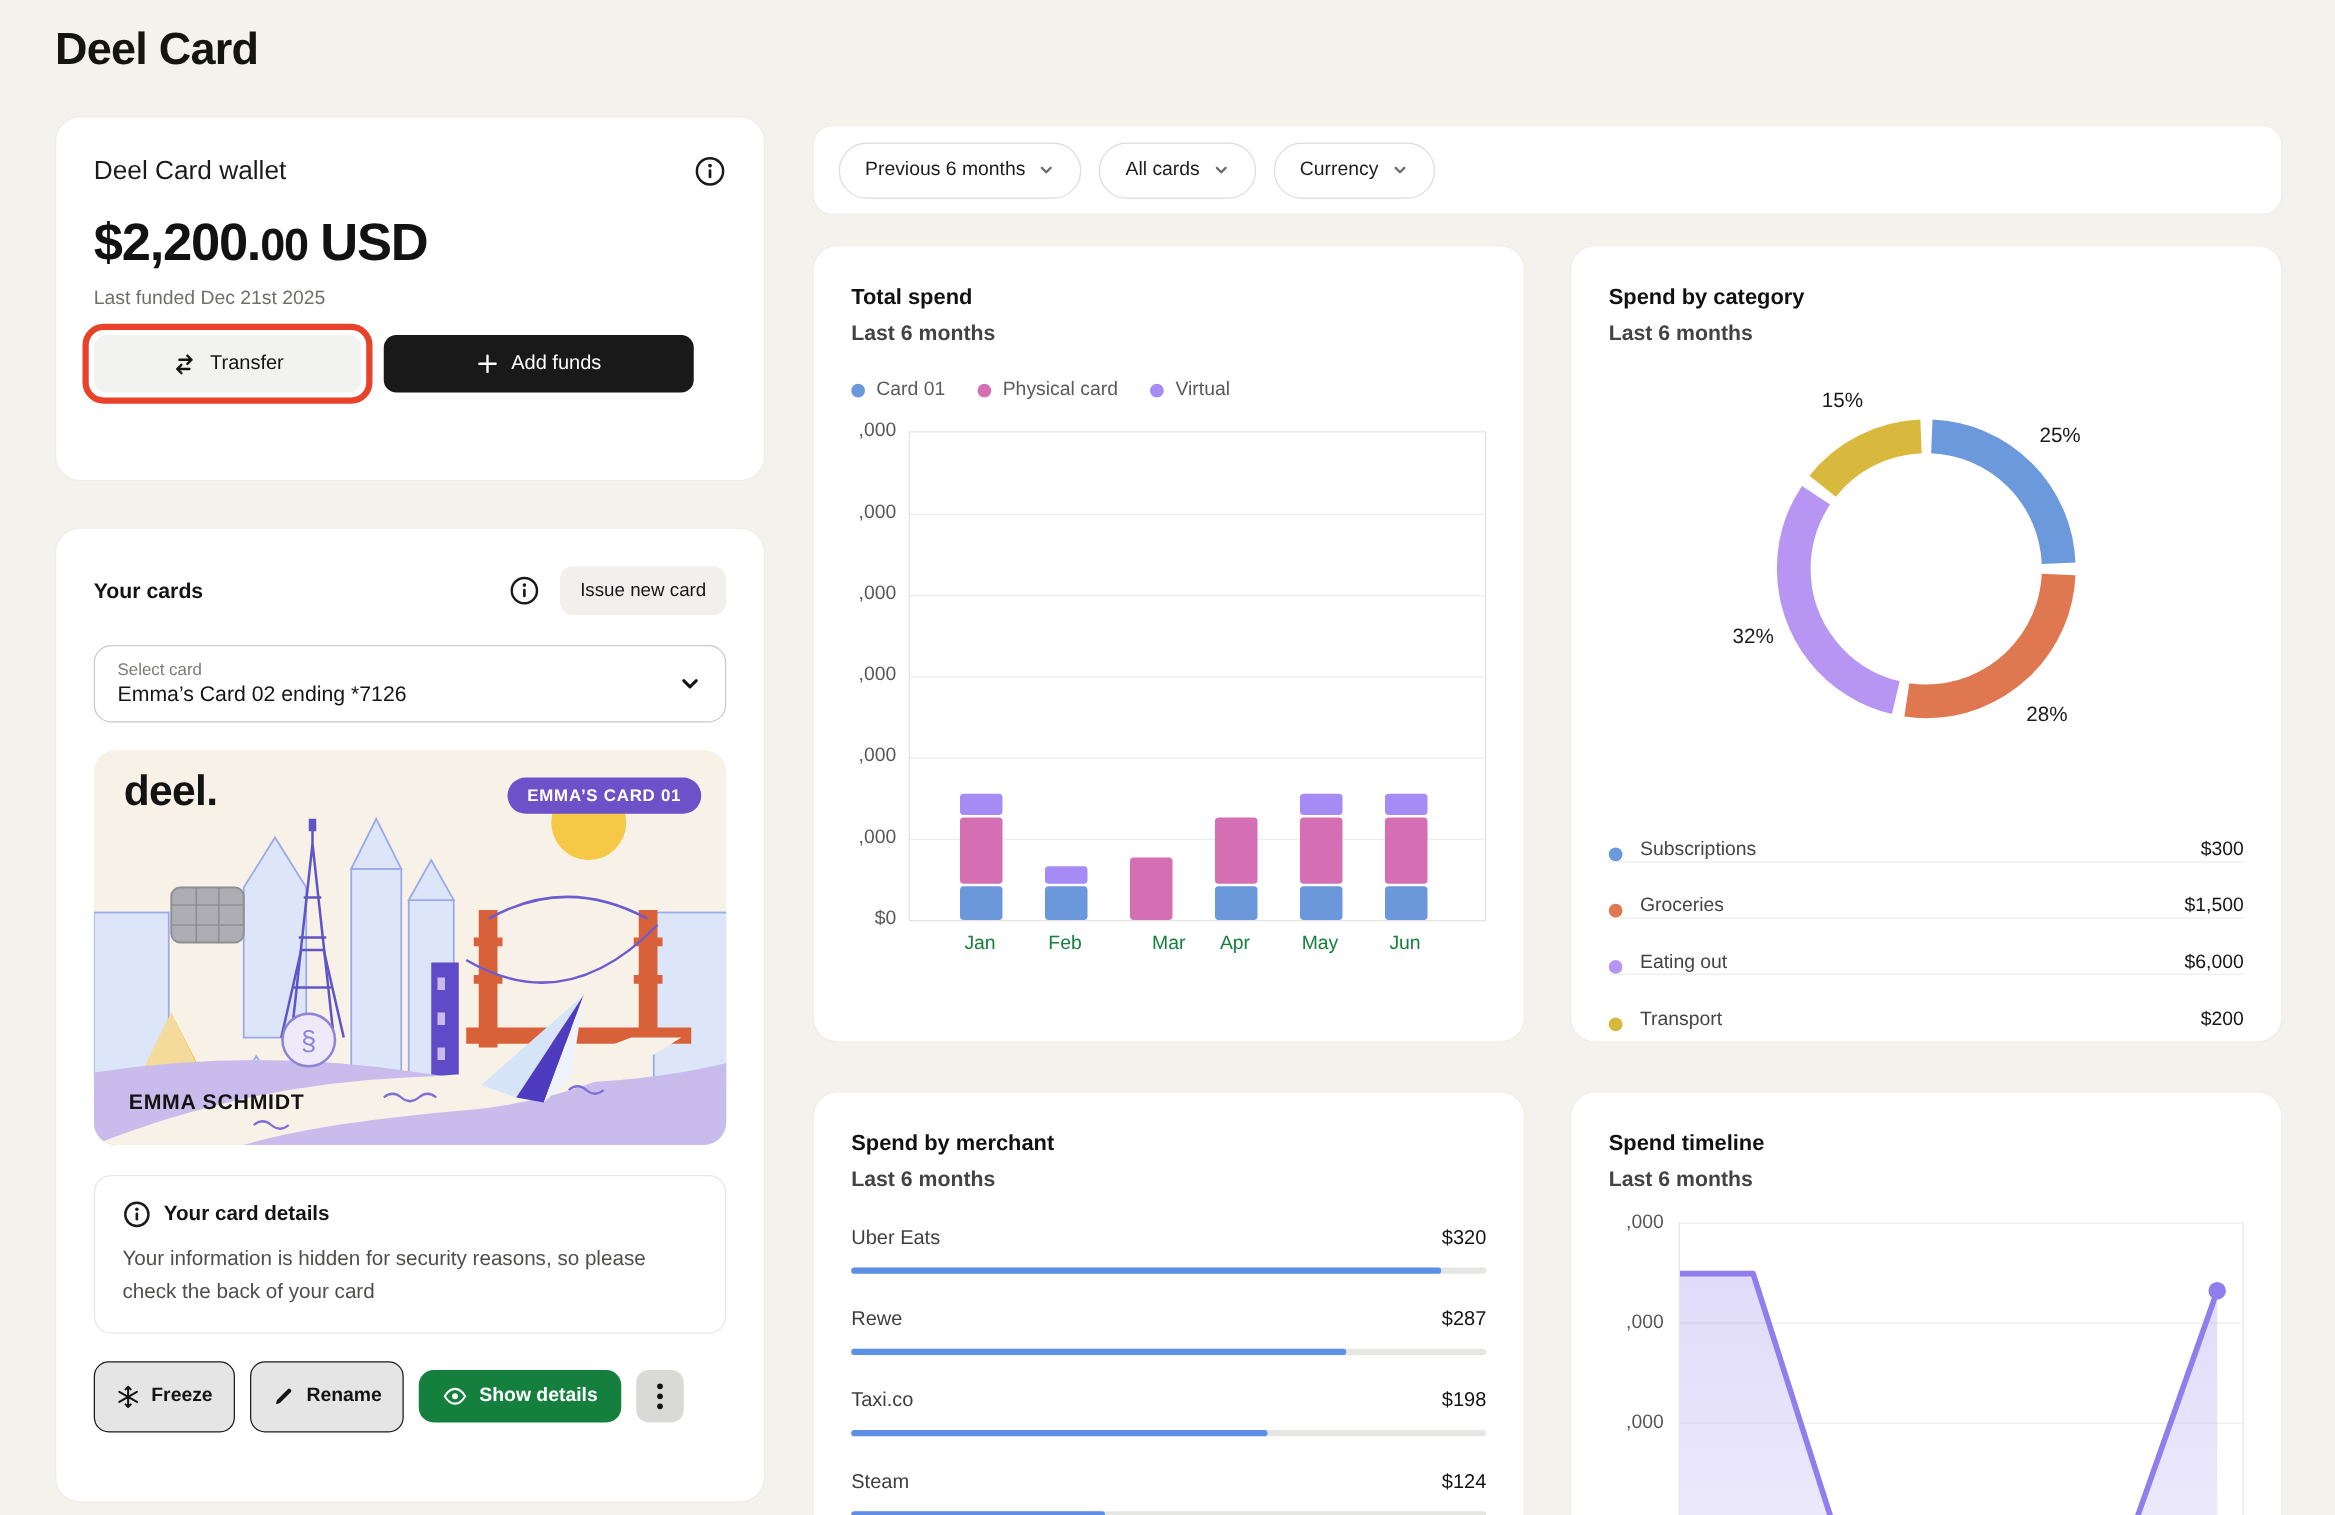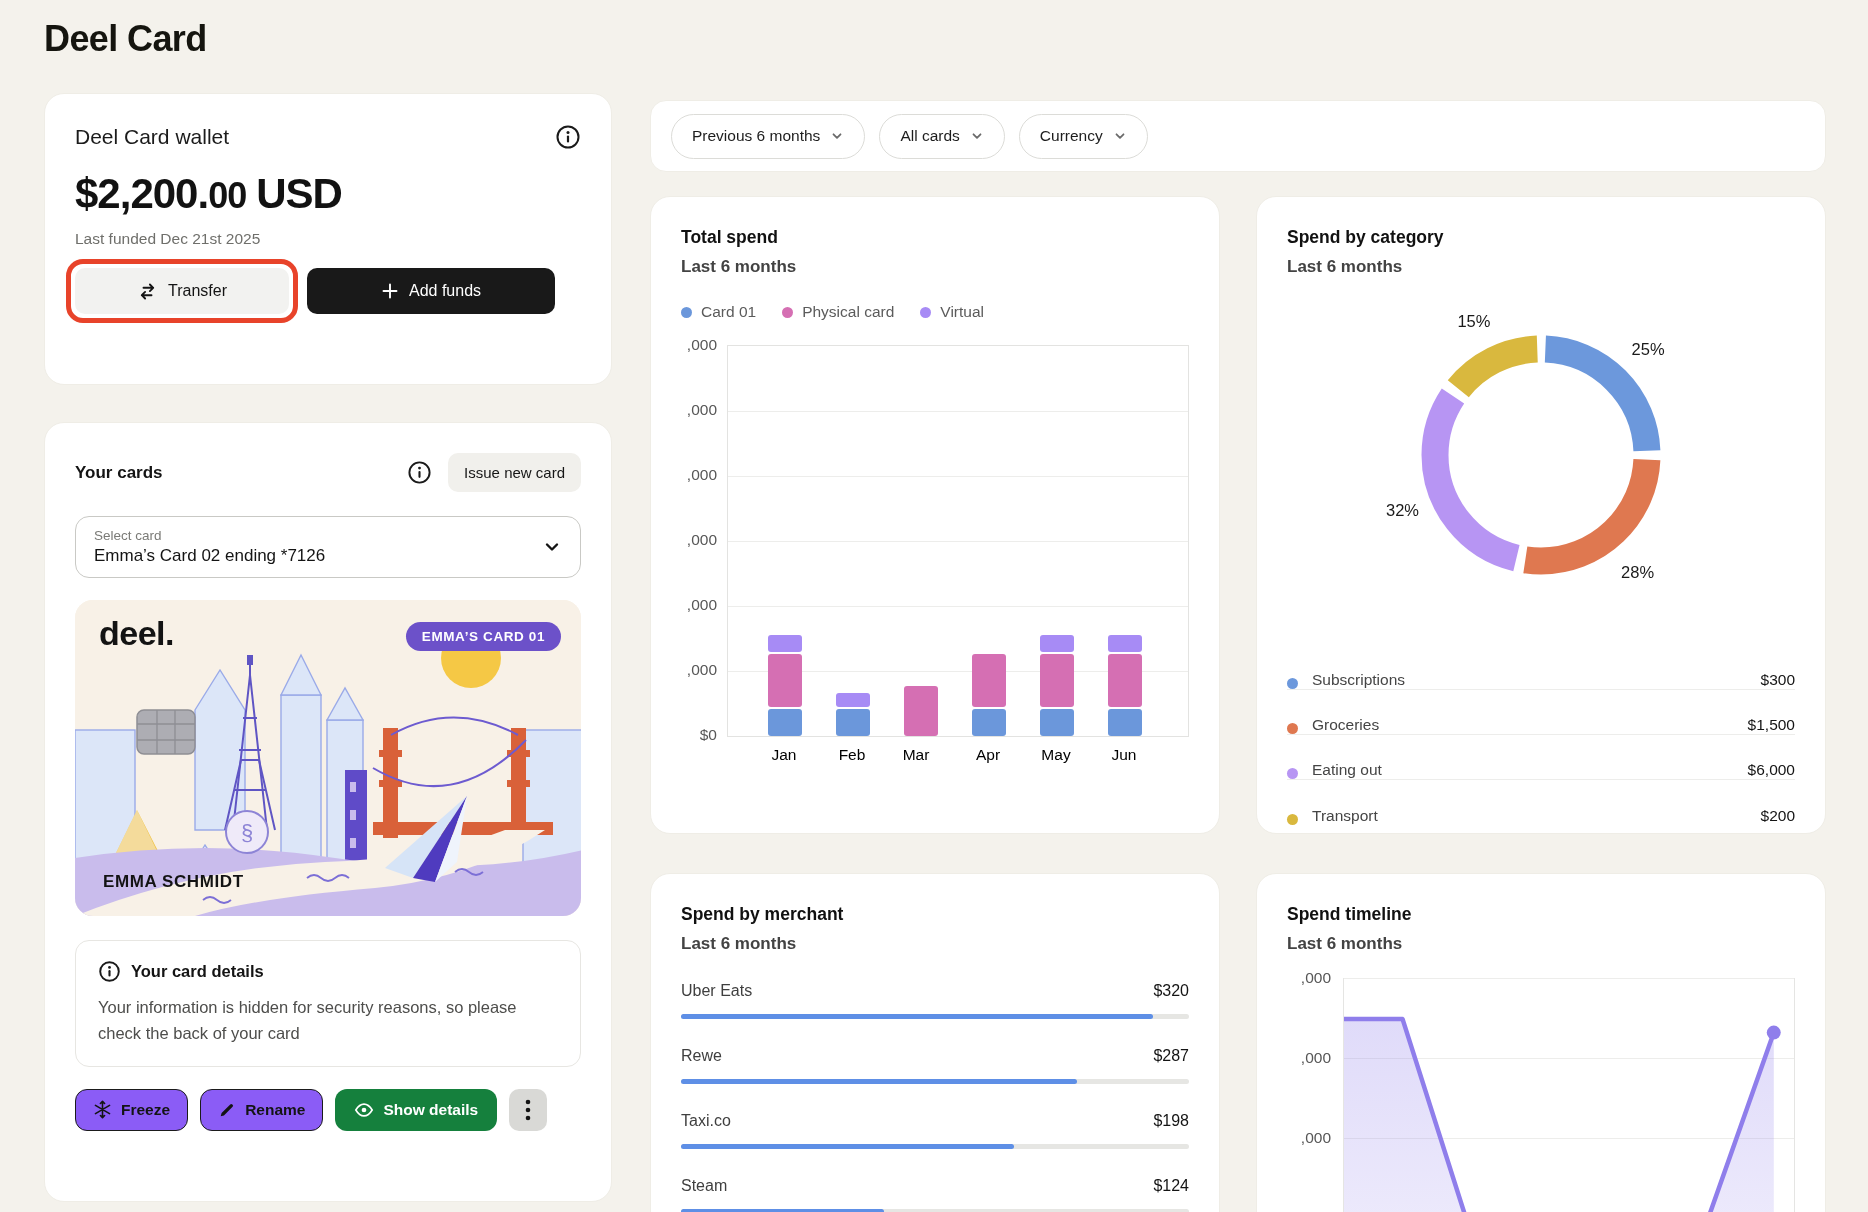--- a/index.html
+++ b/index.html
@@ -42,21 +42,21 @@
   .card-visual{margin-top:22px;height:316px;border-radius:18px;overflow:hidden;position:relative;background:#F8F1E7;}
   .cv-brand{position:absolute;top:14px;left:24px;font-size:34px;font-weight:700;color:#131313;letter-spacing:-0.5px;}
   .cv-badge{position:absolute;top:22px;right:20px;background:#6C51C9;color:#fff;border-radius:17px;
     padding:7px 16px;font-size:13.5px;font-weight:600;letter-spacing:0.6px;}
   .cv-holder{position:absolute;bottom:24px;left:28px;font-size:17px;font-weight:700;letter-spacing:0.6px;color:#131313;}
   .details-box{margin-top:24px;border:1px solid #E7E6E2;border-radius:14px;padding:19px 22px;}
   .details-head{display:flex;align-items:center;gap:10px;}
   .details-title{font-size:16.5px;font-weight:700;color:#141414;}
   .details-body{margin-top:11px;font-size:16.5px;color:#4E4E4C;line-height:1.6;}
   .panel-actions{margin-top:22px;display:flex;gap:12px;align-items:center;}
-  .btn-outline{background:#8b5cf6;border:1.5px solid #1B1B1B;border-radius:12px;height:42px;
+  .btn-outline{background:#e5e5e5;border:1.5px solid #1B1B1B;border-radius:12px;height:57px;
     padding:0 17px;font-size:15.5px;font-weight:600;color:#141414;display:inline-flex;align-items:center;gap:9px;cursor:pointer;
     font-family:"Liberation Sans",sans-serif;}
   .btn-dark{background:#15803d;border:none;border-radius:12px;height:42px;padding:0 19px;
     font-size:15.5px;font-weight:600;color:#fff;display:inline-flex;align-items:center;gap:9px;cursor:pointer;
     font-family:"Liberation Sans",sans-serif;}
   .btn-kebab{background:#D9D9D6;border:none;border-radius:10px;width:38px;height:42px;cursor:pointer;
     display:inline-flex;align-items:center;justify-content:center;}
   
   .right-col{width:1176px;flex:0 0 auto;}
   .filter-bar{margin-top:7px;height:72px;border-radius:16px;display:flex;align-items:center;
@@ -74,21 +74,21 @@
   .legend-item{display:flex;align-items:center;gap:9px;font-size:15.5px;color:#5B5B5B;}
   .dot{width:11px;height:11px;border-radius:50%;flex:0 0 auto;}
   .ts-chart{margin-top:24px;display:flex;}
   .ts-ylabels{width:46px;position:relative;height:392px;flex:0 0 auto;}
   .ts-ylabel{position:absolute;right:10px;transform:translateY(-50%);font-size:15.5px;color:#575757;white-space:nowrap;}
   .ts-plot{position:relative;flex:1;height:392px;border:1px solid #E3E3E1;background:#fff;}
   .gridline{position:absolute;left:0;right:0;height:1px;background:#EDEDEB;}
   .bar-col{position:absolute;bottom:0;width:34px;display:flex;flex-direction:column;justify-content:flex-end;gap:2px;}
   .bar-seg{width:100%;border-radius:3px;}
   .ts-xlabels{position:relative;height:26px;margin-top:9px;margin-left:46px;}
-  .ts-xlabel{position:absolute;transform:translateX(-50%);font-size:15.5px;color:#000000;}
+  .ts-xlabel{position:absolute;transform:translateX(-50%);font-size:15.5px;color:#15803d;}
   
   .donut-wrap{position:relative;height:352px;margin-top:4px;}
   .donut-svg{position:absolute;left:50%;top:14px;transform:translateX(-50%);}
   .donut-label{position:absolute;transform:translate(-50%,-50%);font-size:16.5px;color:#1A1A1A;}
   .cat-legend{margin-top:12px;}
   .cat-row{display:flex;align-items:flex-end;height:45px;border-bottom:1px solid #EDEDEB;}
   .cat-row:last-child{border-bottom:none;}
   .cat-name{margin-left:14px;font-size:15.5px;color:#454545;}
   .cat-val{margin-left:auto;font-size:15.5px;color:#141414;}
   
@@ -394,21 +394,21 @@
                 <div class="bar-col" style="left: 380px;">
                   <div class="bar-seg" style="height: 16.85px; background: rgb(167, 139, 245);"></div>
                   <div class="bar-seg" style="height: 53.25px; background: rgb(213, 111, 179);"></div>
                   <div class="bar-seg" style="height: 27.25px; background: rgb(107, 151, 219);"></div>
                 </div>
               </div>
           </div>
           <div class="ts-xlabels" id="ts-xlabels">
               <span class="ts-xlabel" style="left: 57px;">Jan</span>
               <span class="ts-xlabel" style="left: 125px;">Feb</span>
-              <span class="ts-xlabel" style="left: 189px;">Mar</span>
+              <span class="ts-xlabel" style="left: 208px;">Mar</span>
               <span class="ts-xlabel" style="left: 261px;">Apr</span>
               <span class="ts-xlabel" style="left: 329px;">May</span>
               <span class="ts-xlabel" style="left: 397px;">Jun</span>
             </div>
         </div>
 
         <div class="card chart-card">
           <div class="chart-title">Spend by category</div>
           <div class="chart-subtitle">Last 6 months</div>
           <div class="donut-wrap" id="donut-wrap">

